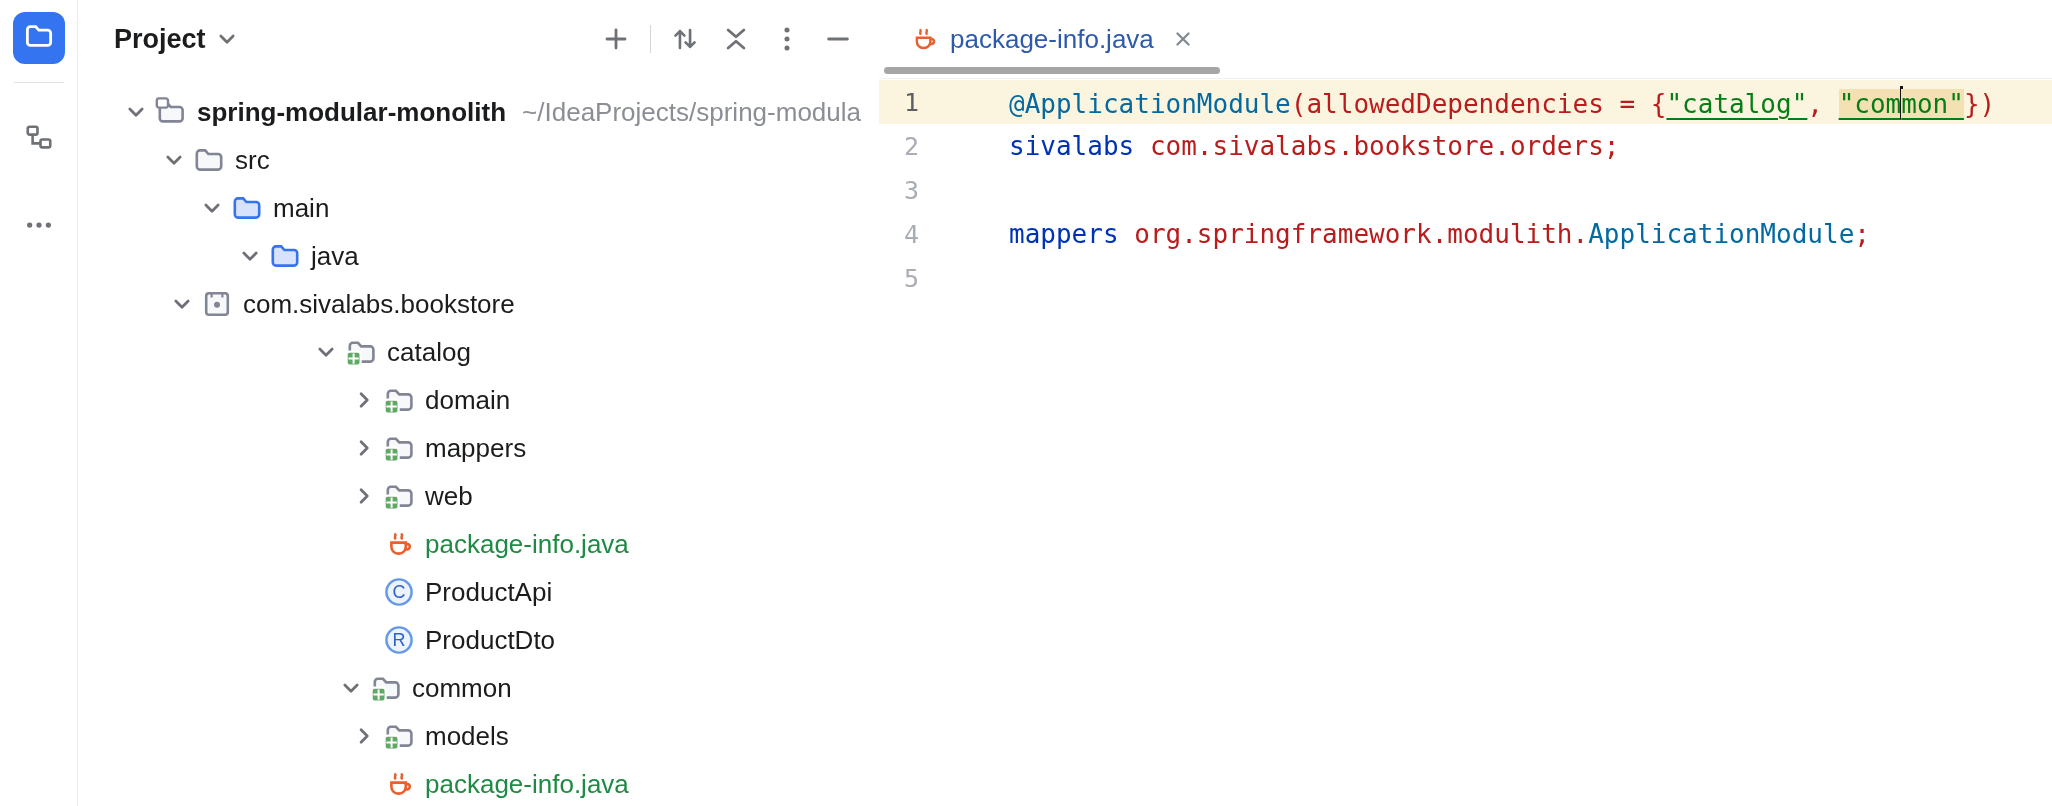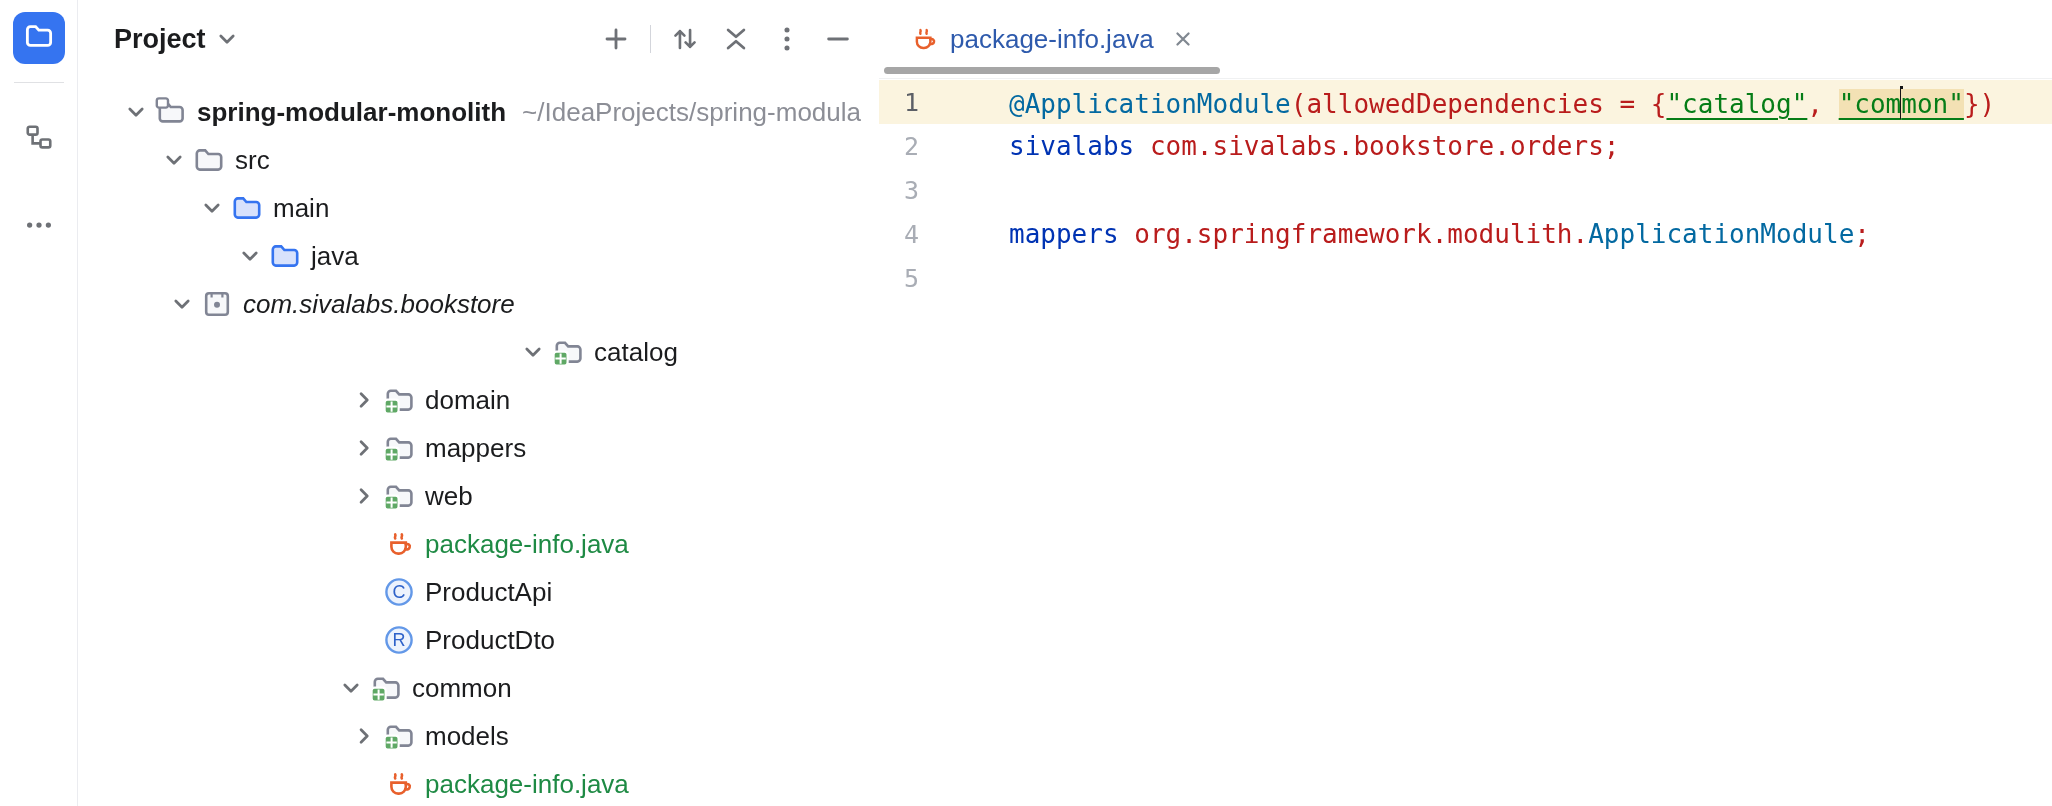--- a/index.html
+++ b/index.html
@@ -185,36 +185,36 @@
               <path d="M4.2 6.2 8 10l3.8-3.8"></path>
             </svg>
           </span>
           <span class="row-icon">
             <svg viewBox="0 0 16 16">
               <path d="M1.9 4.7c0-.8.7-1.5 1.5-1.5h2.7l1.6 1.8h4.9c.8 0 1.5.7 1.5 1.5v4.8c0 .8-.7 1.5-1.5 1.5H3.4c-.8 0-1.5-.7-1.5-1.5z" fill="#D8E2FC" stroke="#3574F0" stroke-width="1.3"></path>
             </svg>
           </span>
           <span class="row-label">java</span>
         </div>
-        <div class="tree-row" style="padding-left: 80px; font-style: italic;">
+        <div class="tree-row" style="padding-left: 80px;">
           <span class="chevron-box">
             <svg viewBox="0 0 16 16" fill="none" stroke="#6E7176" stroke-width="1.7" stroke-linecap="round" stroke-linejoin="round">
               <path d="M4.2 6.2 8 10l3.8-3.8"></path>
             </svg>
           </span>
           <span class="row-icon">
             <svg viewBox="0 0 16 16">
               <rect x="2.6" y="2.6" width="10.8" height="10.8" rx="1.4" fill="#F7F8FA" stroke="#818594" stroke-width="1.3"></rect>
               <circle cx="8" cy="8.4" r="1.5" fill="#818594"></circle>
               <path d="M5.3 2.6v2.1M10.7 2.6v2.1" stroke="#818594" stroke-width="1.1"></path>
             </svg>
           </span>
           <span class="row-label">com.sivalabs.bookstore</span>
         </div>
-        <div class="tree-row" style="padding-left: 224px; justify-content: center;">
+        <div class="tree-row" style="padding-left: 224px;">
           <span class="chevron-box">
             <svg viewBox="0 0 16 16" fill="none" stroke="#6E7176" stroke-width="1.7" stroke-linecap="round" stroke-linejoin="round">
               <path d="M4.2 6.2 8 10l3.8-3.8"></path>
             </svg>
           </span>
           <span class="row-icon">
             <svg viewBox="0 0 16 16">
               <path d="M2.4 4.9c0-.8.7-1.5 1.5-1.5h2.6l1.6 1.8h4.6c.8 0 1.5.7 1.5 1.5v4.6c0 .8-.7 1.5-1.5 1.5H3.9c-.8 0-1.5-.7-1.5-1.5z" fill="#F7F8FA" stroke="#818594" stroke-width="1.3"></path>
               <rect x="0.8" y="7.8" width="7" height="7" rx="1.5" fill="#5FA865" stroke="#ffffff" stroke-width="1.1"></rect>
               <path d="M4.3 8.7v5.2M1.7 11.3h5.2" stroke="#ffffff" stroke-width="1"></path>

